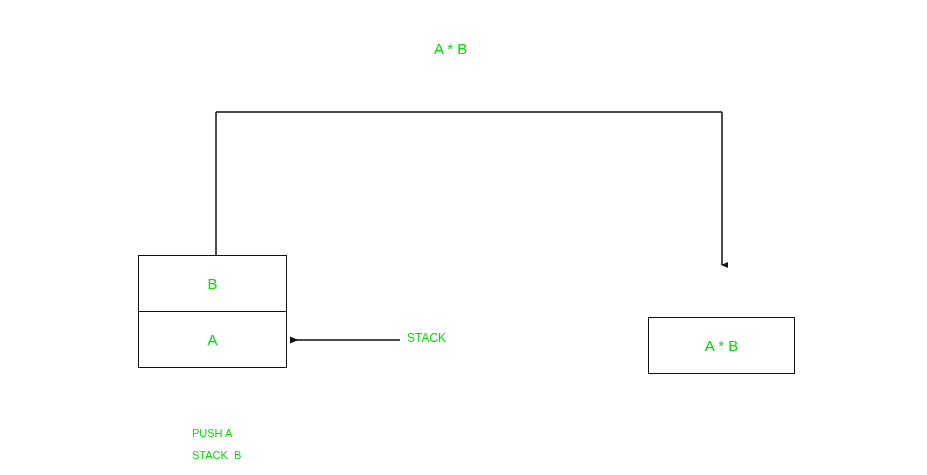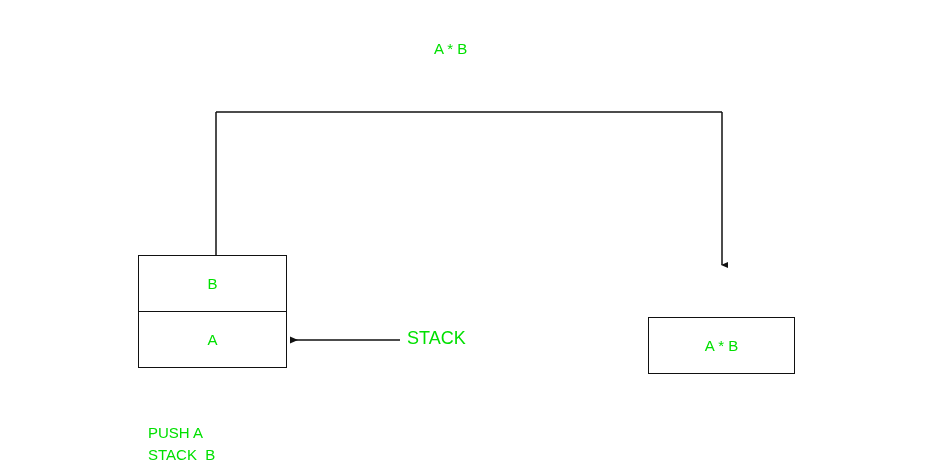--- a/index.html
+++ b/index.html
@@ -22,21 +22,21 @@
     left: 0;
     top: 0;
     width: 927px;
     height: 475px;
     pointer-events: none;
   }
   .lbl {
     position: absolute;
     color: #00e000;
     font-family: "Liberation Sans", sans-serif;
-    font-size: 18px;
+    font-size: 12px;
     line-height: 18px;
     white-space: pre;
   }
   #title {
     left: 434px;
     top: 40px;
     font-size: 15px;
   }
   .cell {
     position: absolute;
@@ -77,22 +77,23 @@
     top: 329px;
   }
   #push-block {
     position: absolute;
     left: 148px;
     top: 422px;
   }
   #push-block .lbl {
     position: static;
     display: block;
-    font-size: 15px;
+    font-size: 11px;
     line-height: 22px;
+    margin-left: 44px;
   }
 </style>
 </head>
 <body>
 
 <div id="canvas">
 
   <svg id="wires" viewBox="0 0 927 475" width="927" height="475">
     <defs>
       <marker id="arrow-down" markerWidth="8" markerHeight="8" refX="3" refY="6" orient="auto" markerUnits="userSpaceOnUse">

